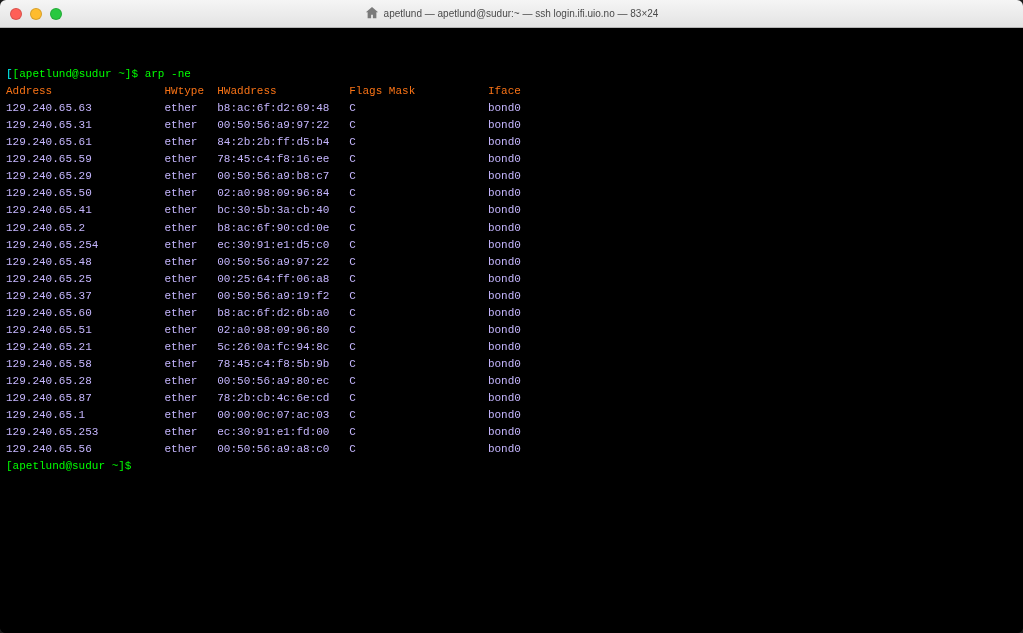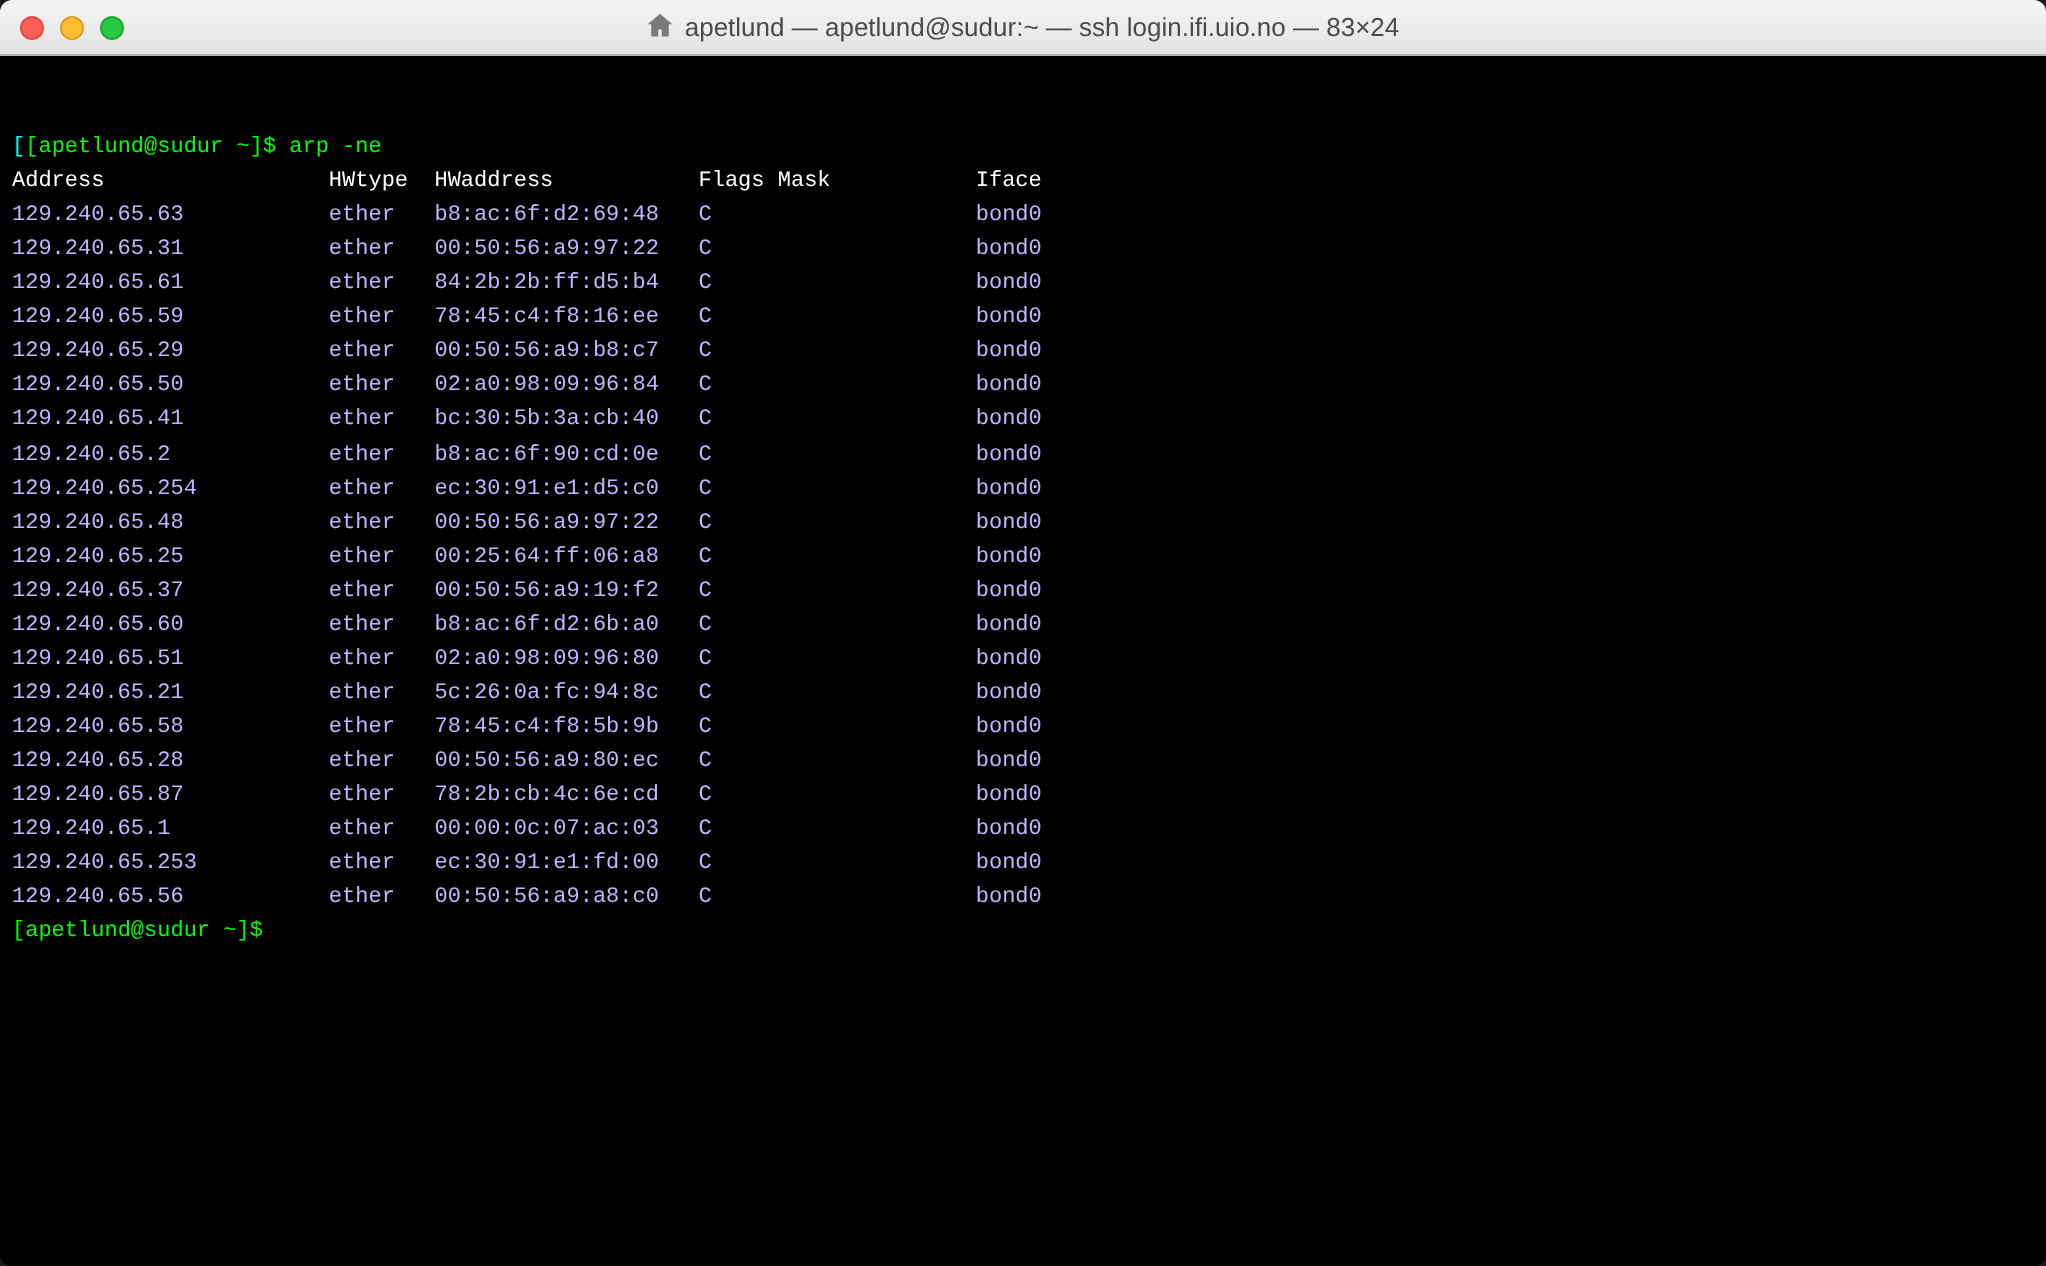--- a/index.html
+++ b/index.html
@@ -44,21 +44,21 @@
       border: 0.5px solid rgba(0,0,0,0.15);
     }
     .light.red { background: #ff5f57; }
     .light.yellow { background: #febc2e; }
     .light.green { background: #28c840; }
     .title {
       position: absolute;
       left: 0;
       right: 0;
       text-align: center;
-      font-size: 13px;
+      font-size: 10px;
       color: #4a4a4a;
       font-family: -apple-system, "Helvetica Neue", sans-serif;
       pointer-events: none;
       display: flex;
       align-items: center;
       justify-content: center;
       gap: 5px;
     }
     .home-icon {
       display: inline-block;
@@ -89,21 +89,21 @@
       border-radius: 7px;
       border: 2px solid #0a0a0a;
     }
     .line {
       color: #00ff00;
     }
     .prompt-host { color: #00ff00; }
     .prompt-bracket { color: #00ffff; }
     .prompt-dollar { color: #00ff00; }
     .cmdline { color: #00ff00; }
-    .header-row { color: #ffffff; }
+    .header-row { color: #f97316; }
     .row { color: #c4b5fd; }
   </style>
 </head>
 <body>
 
 <div class="window">
   <div class="titlebar">
     <div class="traffic-lights">
       <div class="light red"></div>
       <div class="light yellow"></div>

